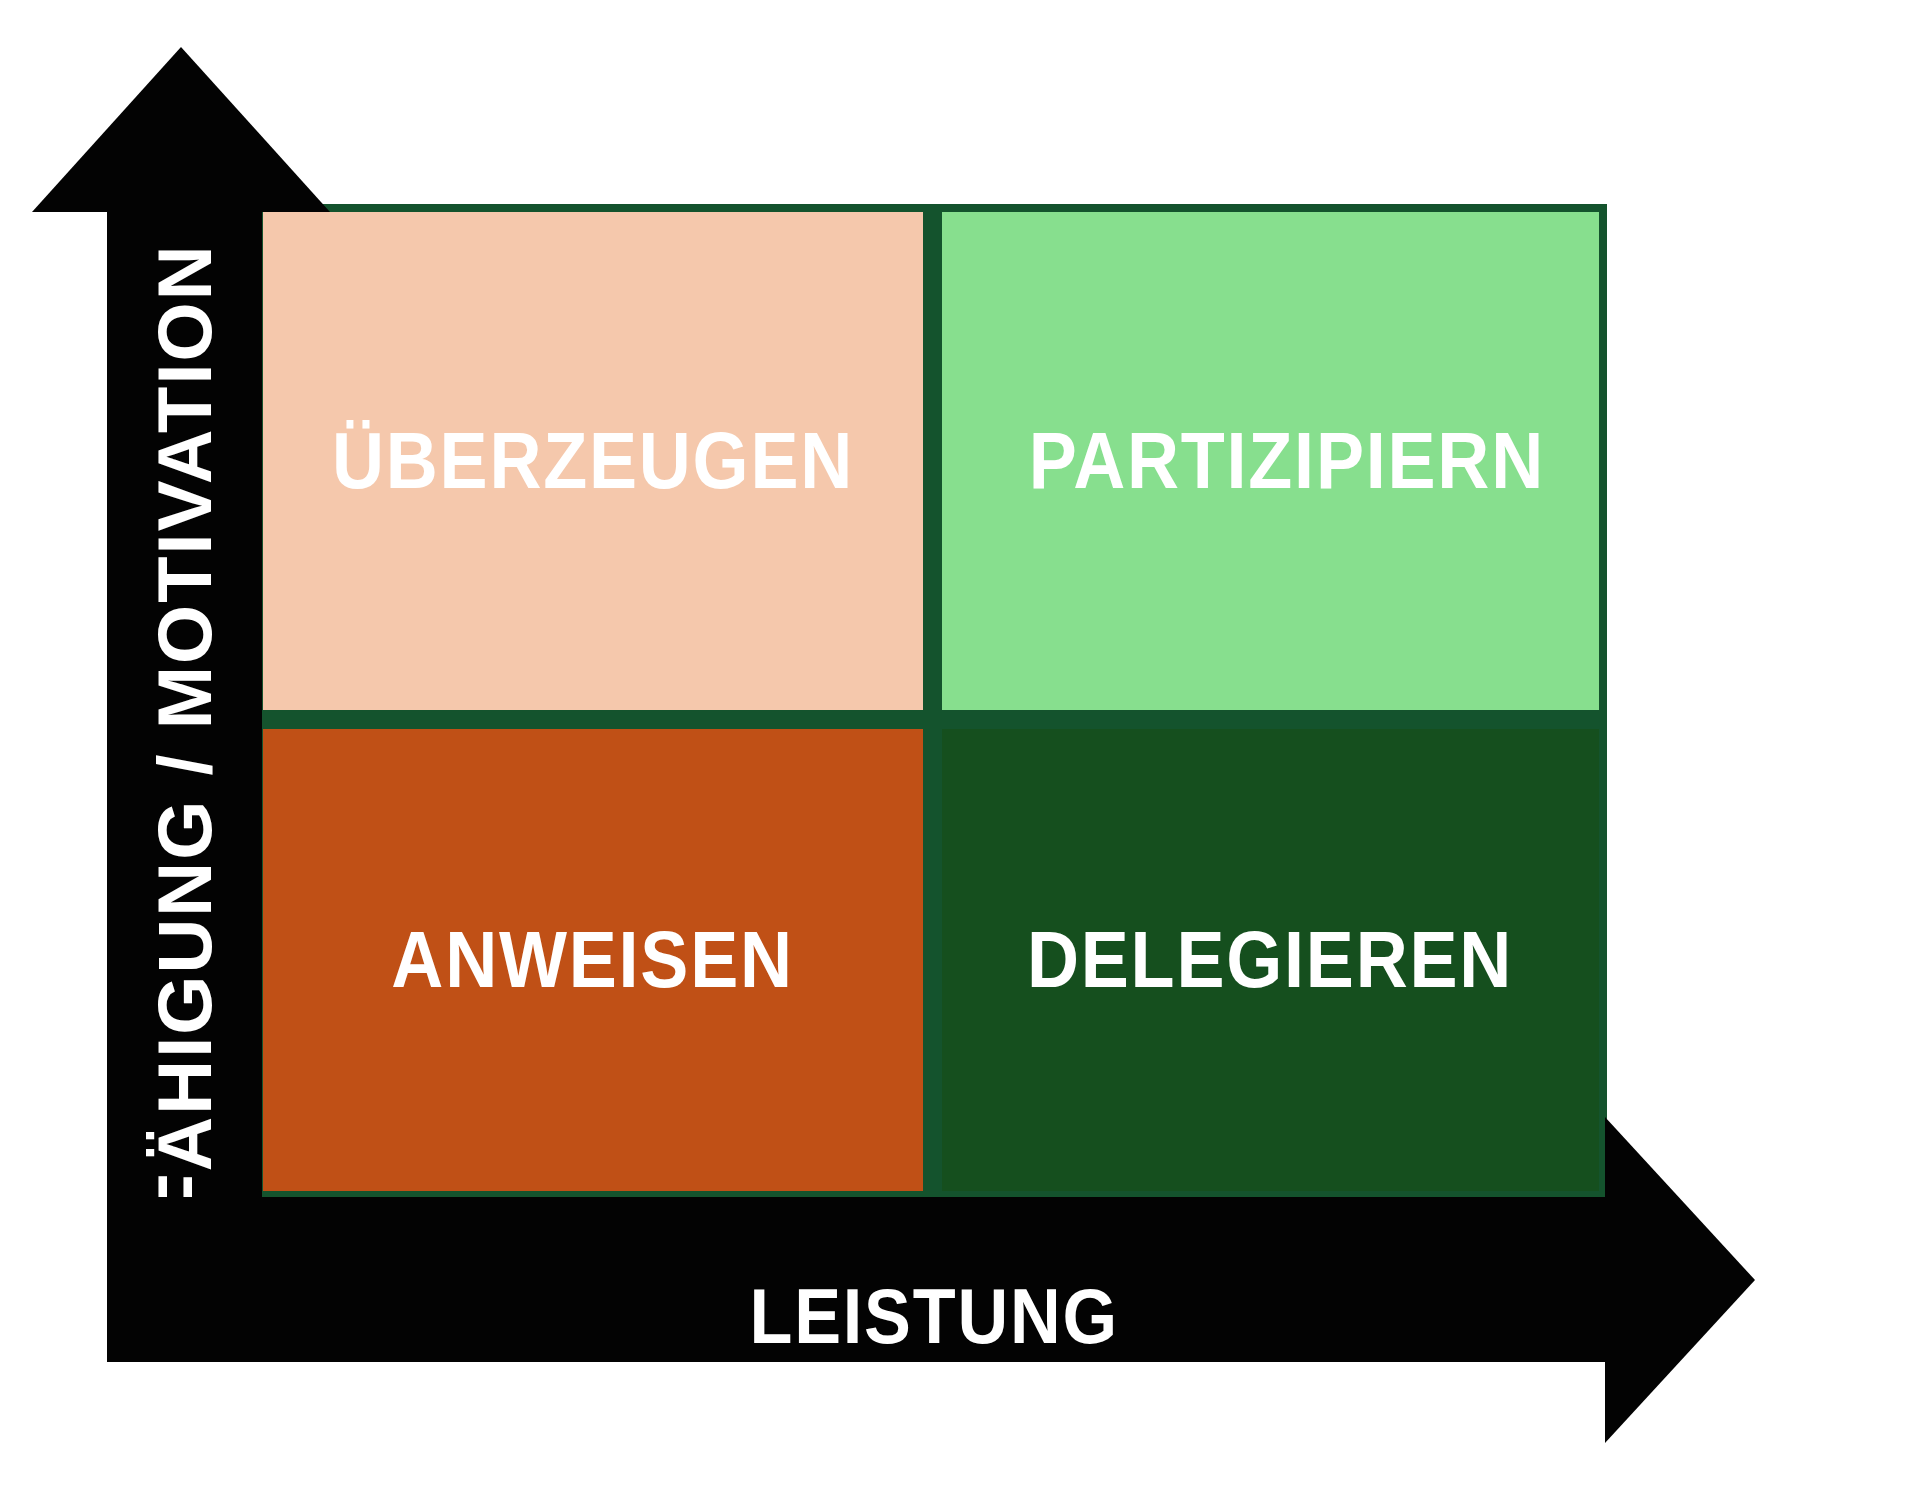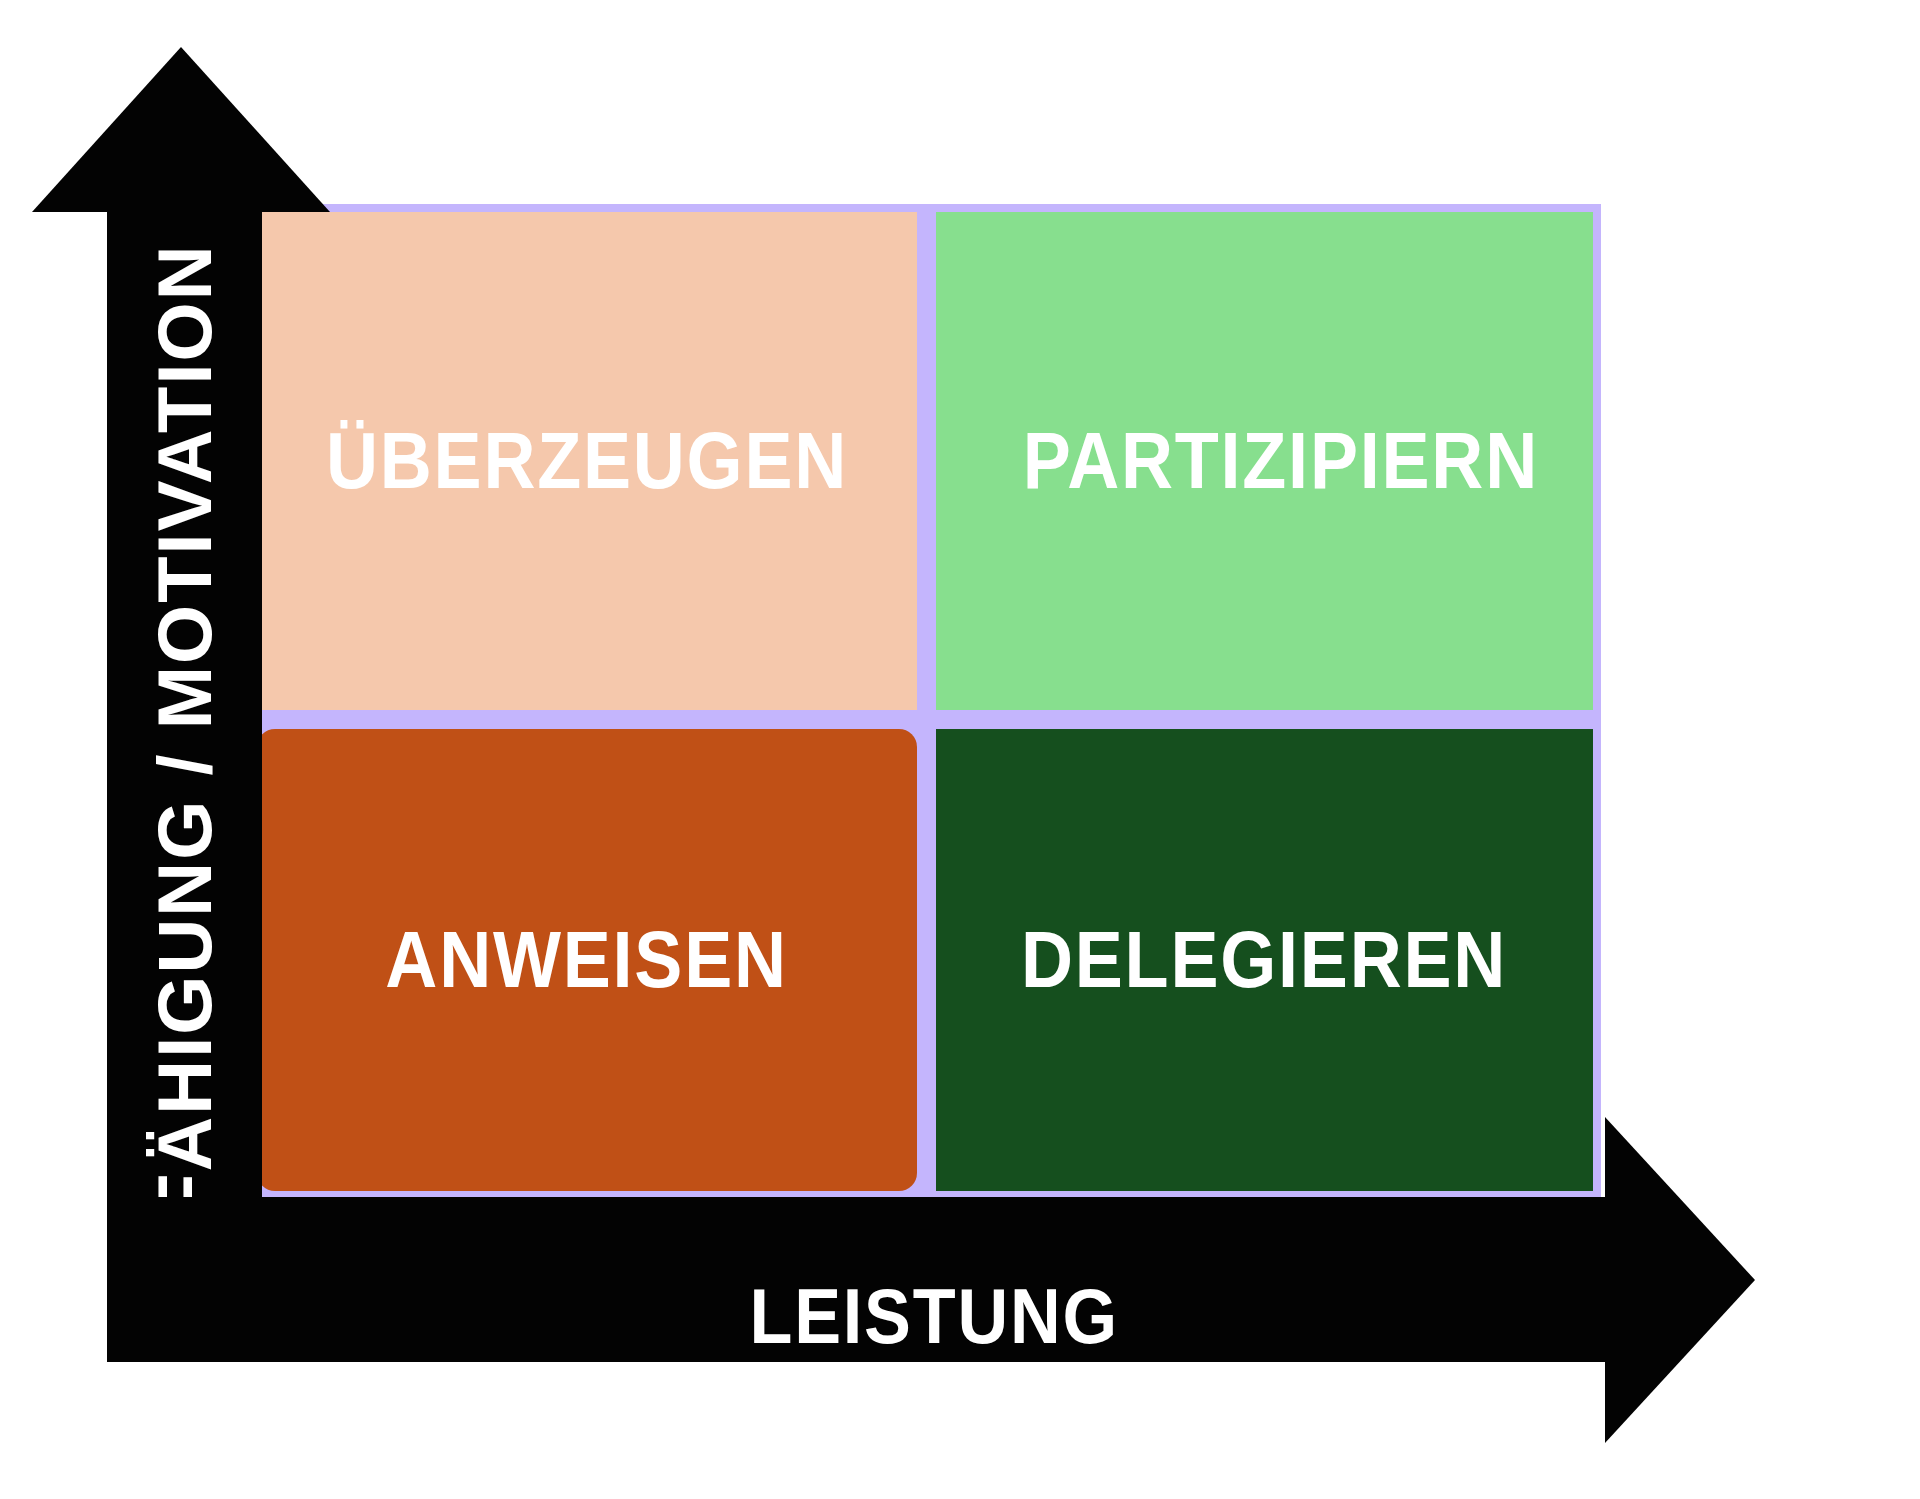--- a/index.html
+++ b/index.html
@@ -72,23 +72,23 @@
     font-weight: 700;
     font-size: 78px;
     letter-spacing: 2px;
     transform: scaleX(0.9);
     white-space: nowrap;
   }
 
   
   .grid {
     position: absolute;
-    left: 249px; top: 204px;
+    left: 255px; top: 204px;
     width: 1352px; height: 995px;
-    background: #c4b5fd;
+    background: #14532d;
     box-sizing: border-box;
     padding: 8px;
     display: grid;
     grid-template-columns: 660px 1fr;
     grid-template-rows: 498px 1fr;
     gap: 19px;
     z-index: 1;
   }
   .cell {
     display: flex;
@@ -109,21 +109,21 @@
 
 <div class="fig">
 
   <div class="grid">
     <div class="cell" style="background: rgb(245, 200, 172);">
       <span class="cell-label">ÜBERZEUGEN</span>
     </div>
     <div class="cell" style="background: rgb(135, 223, 142); padding-left: 32px;">
       <span class="cell-label">PARTIZIPIERN</span>
     </div>
-    <div class="cell" style="background: rgb(192, 80, 22); border-radius: 18px;">
+    <div class="cell" style="background: rgb(192, 80, 22);">
       <span class="cell-label">ANWEISEN</span>
     </div>
     <div class="cell" style="background: rgb(21, 79, 30);">
       <span class="cell-label">DELEGIEREN</span>
     </div>
   </div>
 
   <div class="vhead"></div>
   <div class="vbar">
     <span class="y-axis-label">BEFÄHIGUNG / MOTIVATION</span>

